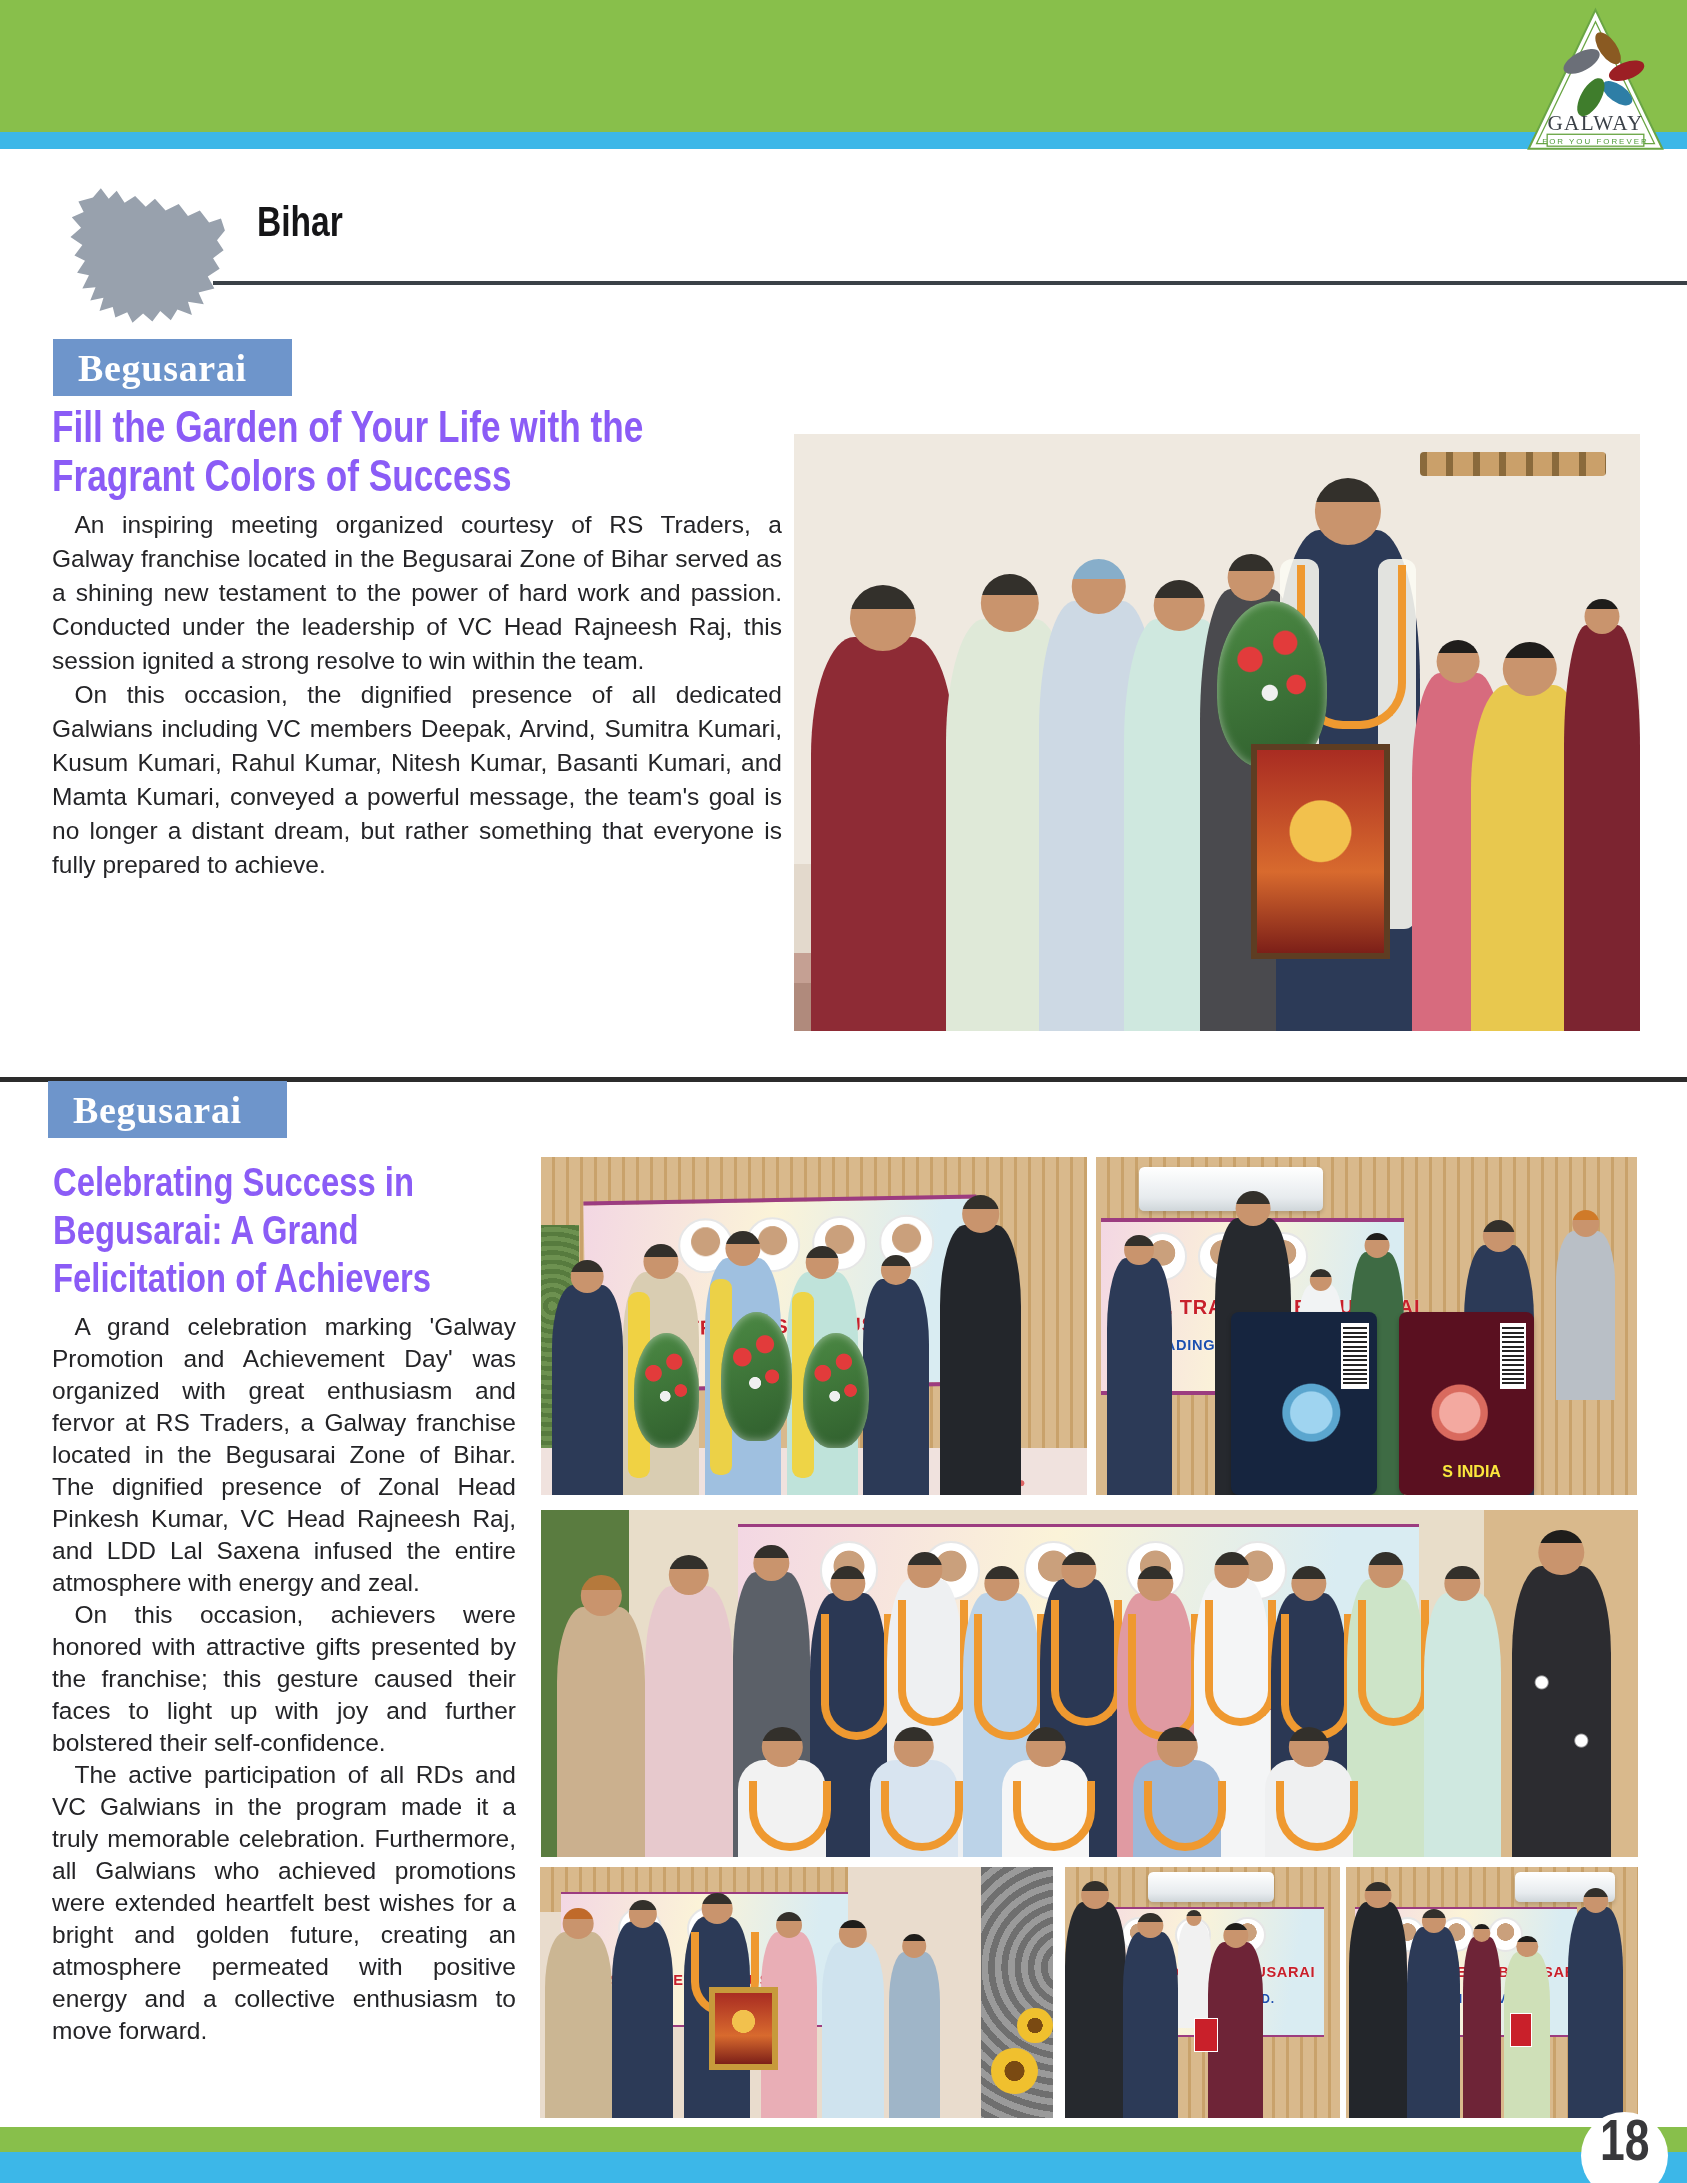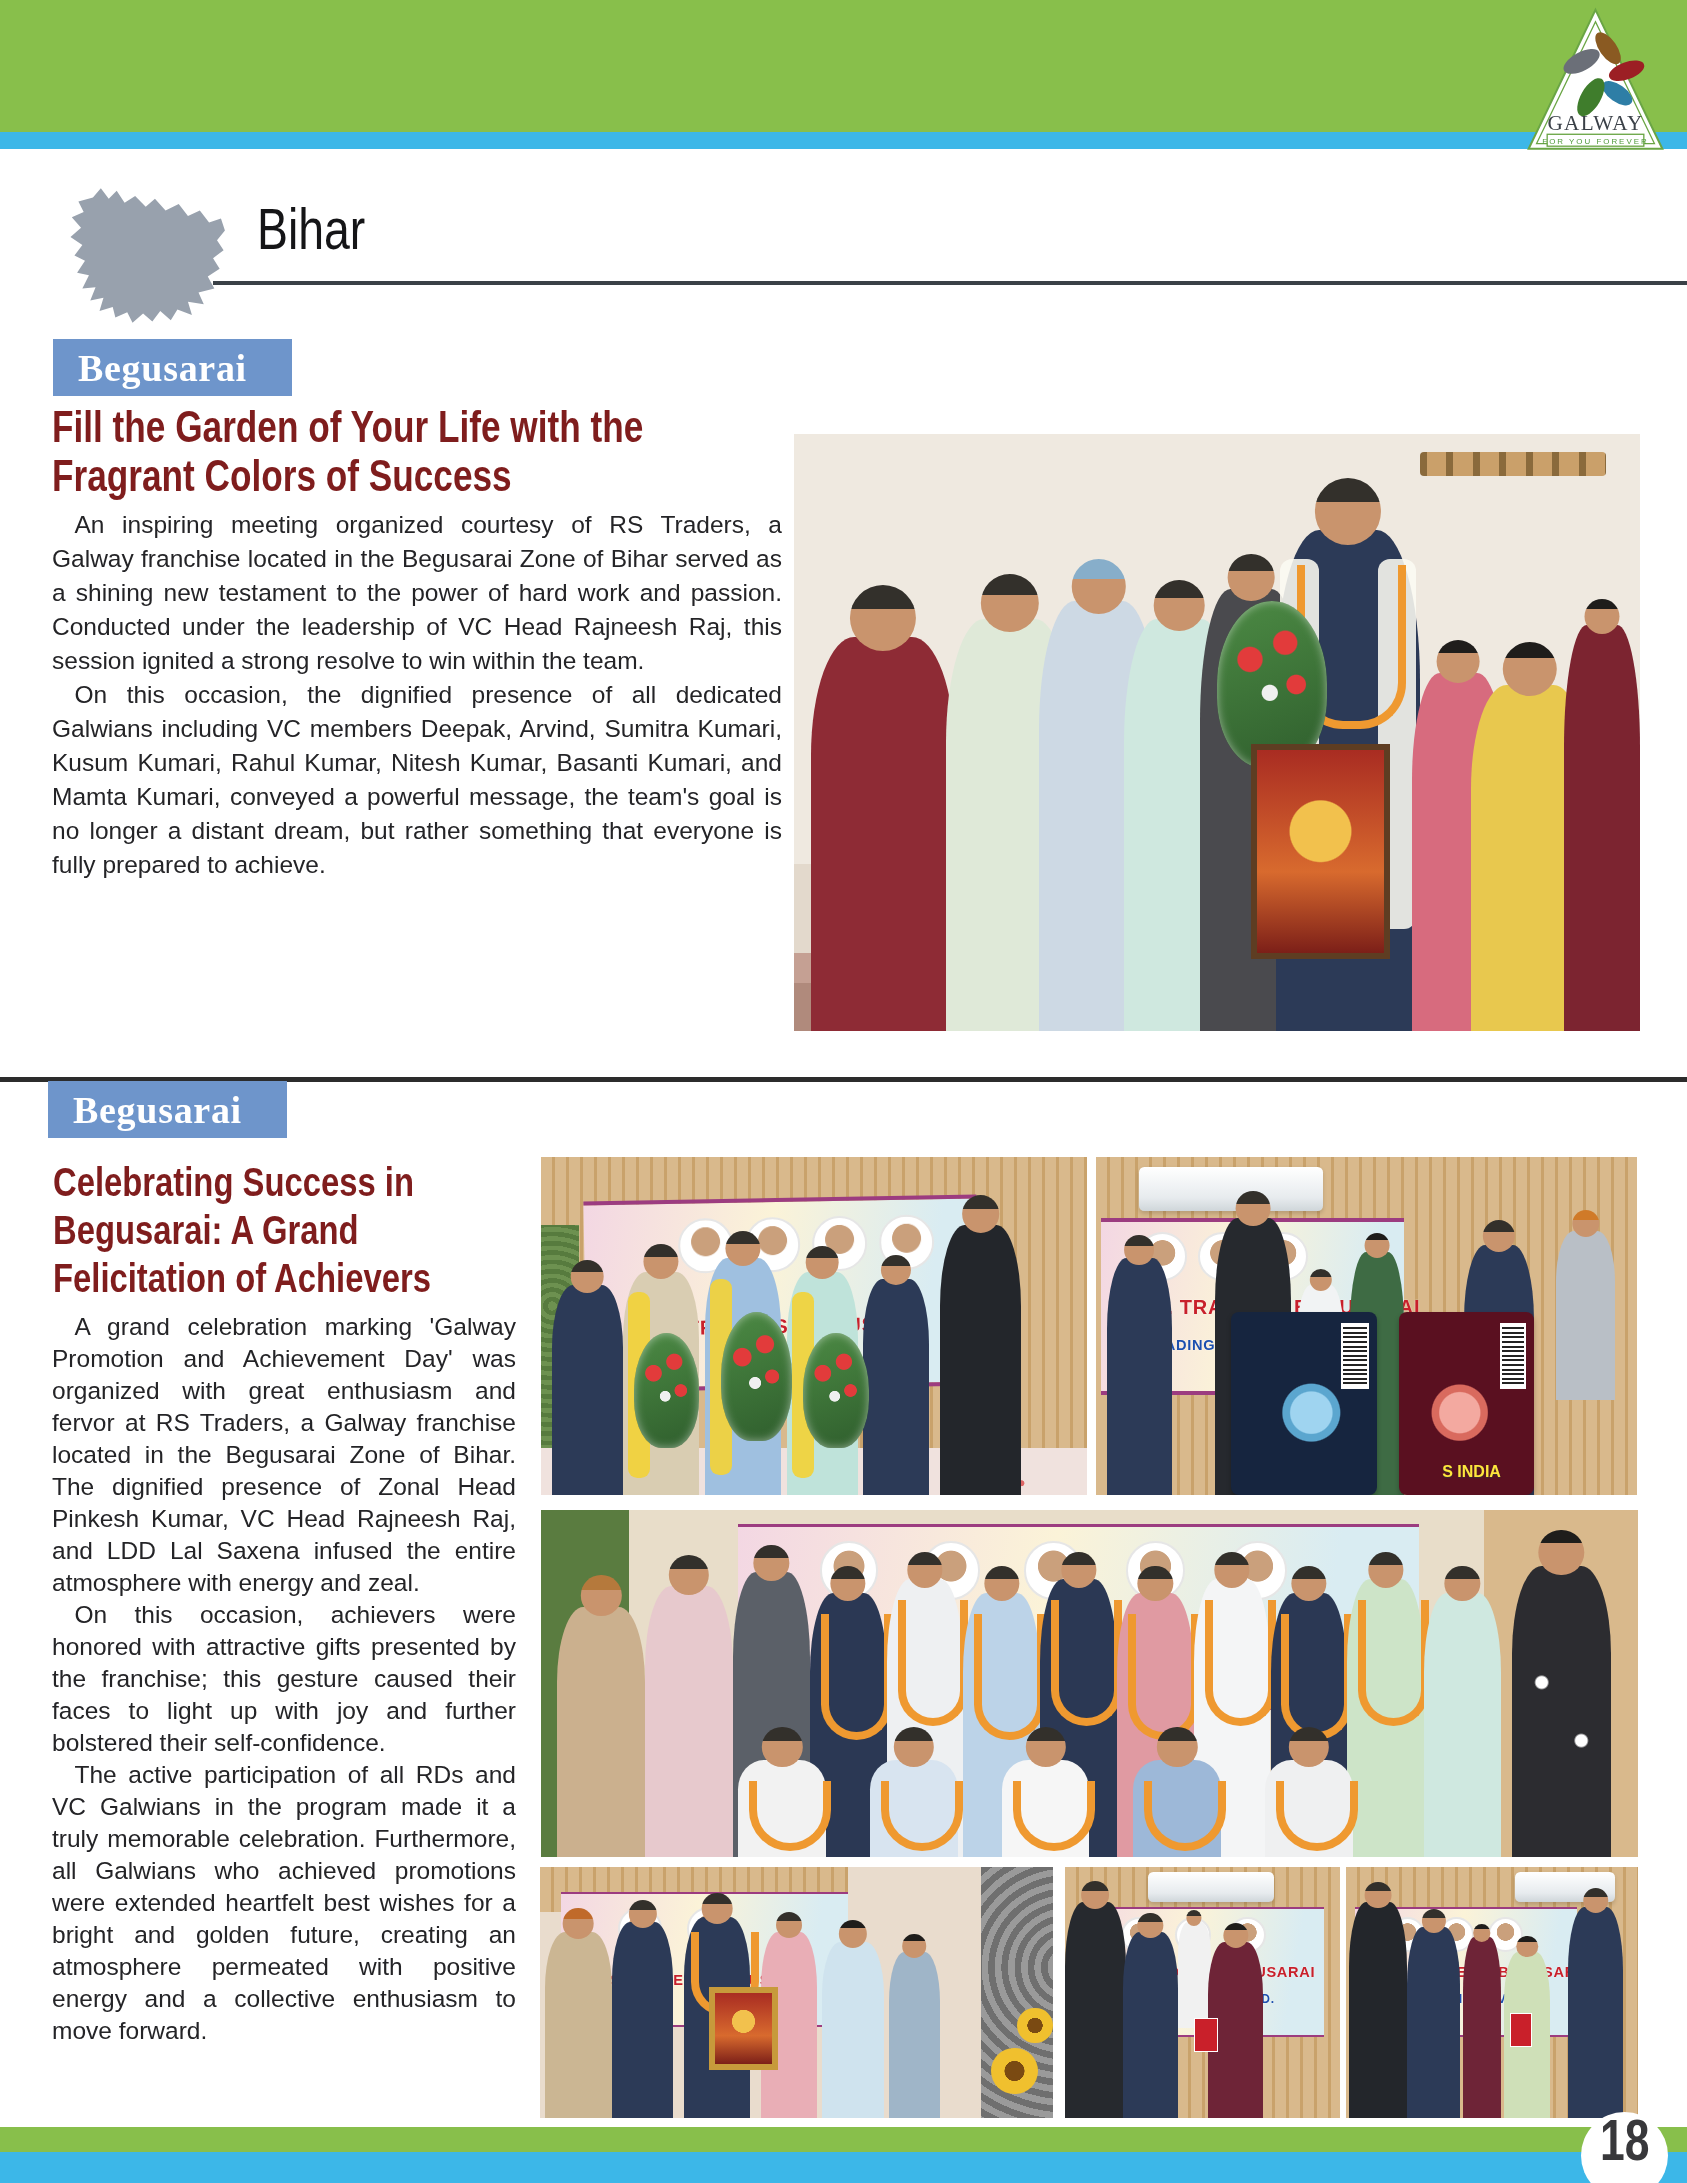--- a/index.html
+++ b/index.html
@@ -10,29 +10,29 @@
   .condc{display:inline-block;transform:scaleX(.78);transform-origin:50% 50%;white-space:nowrap;}
 
   
   .band-green{left:0;top:0;width:1687px;height:132px;background:#88bf4b;}
   .band-blue{left:0;top:132px;width:1687px;height:17px;background:#3cb7e8;}
   .brand{left:63px;top:58px;color:#fff;}
   .brand-word{font-family:"Liberation Serif",serif;font-weight:bold;font-size:61px;letter-spacing:1.3px;line-height:61px;}
   .brand-script{font-family:"Liberation Serif",serif;font-style:italic;font-weight:bold;font-size:33px;}
 
   
-  .region-title{left:257px;top:200px;font-weight:normal;font-size:58px;color:#151517;line-height:58px;}
+  .region-title{left:257px;top:193px;font-weight:bold;font-size:42px;color:#151517;line-height:58px;}
   .region-rule{left:213px;top:281px;width:1474px;height:4px;background:#3a4147;}
 
   
   .badge{background:#6e95cb;color:#fff;font-family:"Liberation Serif",serif;font-weight:bold;
          font-size:38px;width:239px;height:57px;display:flex;align-items:center;
          padding-left:25px;box-sizing:border-box;letter-spacing:0.7px;}
 
-  .h1{font-weight:bold;color:#7f1d1d;font-size:44px;line-height:49px;}
+  .h1{font-weight:bold;color:#8b5cf6;font-size:44px;line-height:49px;}
   .copy{font-size:24.5px;color:#242427;text-align:justify;}
   .copy p{margin:0;text-indent:22.5px;}
   .copy1{line-height:34px;}
   .copy2{line-height:32px;}
 
   .divider{left:0;top:1077px;width:1687px;height:4.6px;background:#2c2c2c;}
 
   
   .foot-green{left:0;top:2127px;width:1687px;height:24.5px;background:#88bf4b;}
   .foot-blue{left:0;top:2152px;width:1687px;height:32px;background:#3cb7e8;}

